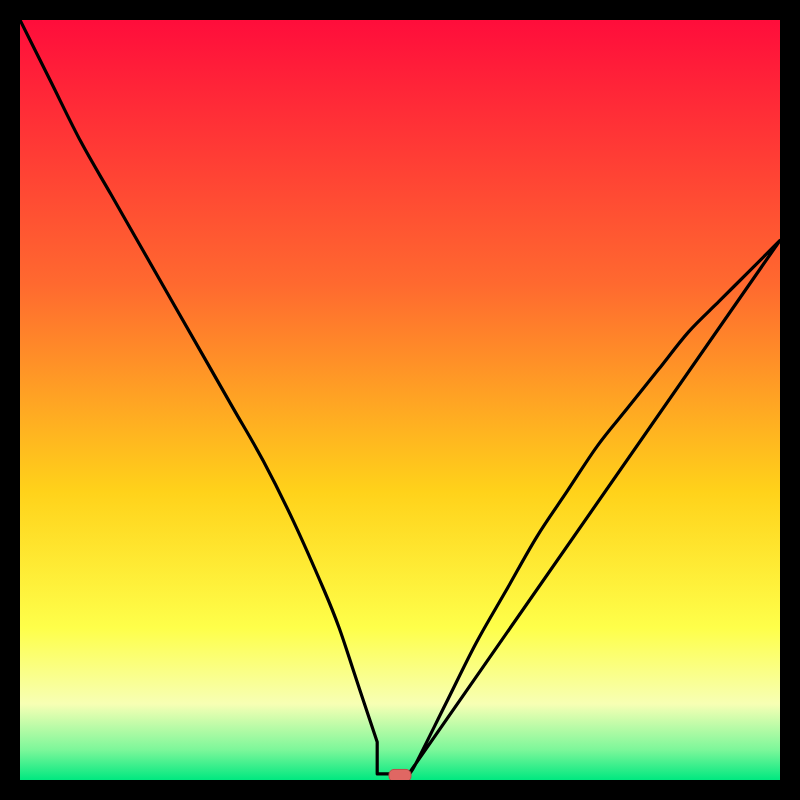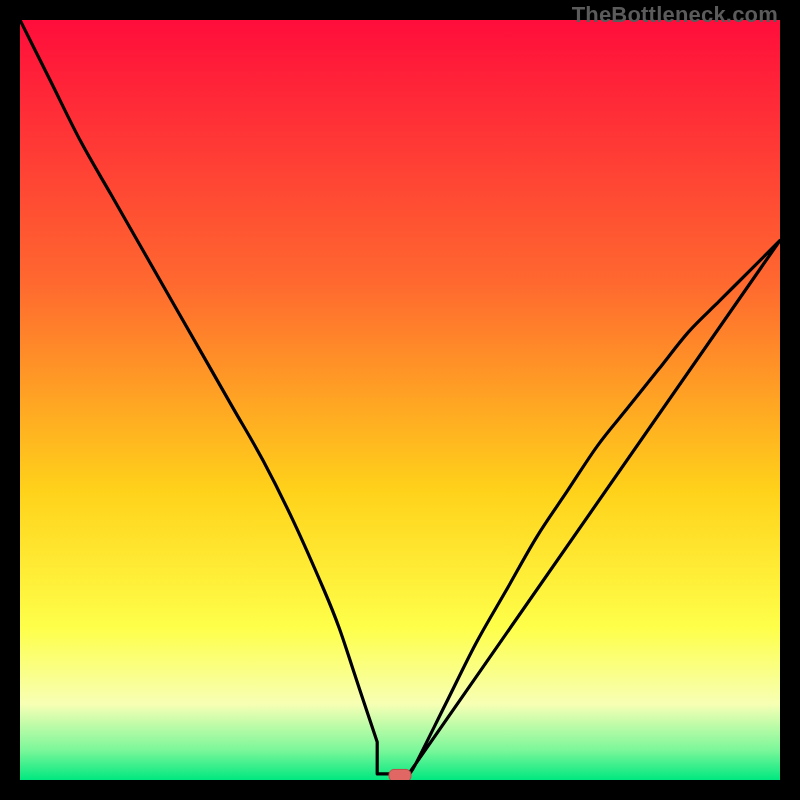--- a/index.html
+++ b/index.html
@@ -55,14 +55,13 @@
           <stop id="g5" offset="96%" stop-color="#7df79a"></stop>
           <stop id="g6" offset="100%" stop-color="#00e880"></stop>
         </linearGradient>
       </defs>
       <rect x="0" y="0" width="760" height="760" fill="url(#bg-grad)"></rect>
       <path id="curve-path" fill="none" stroke="#000000" stroke-width="3.2" stroke-linejoin="round" stroke-linecap="round" d="M 0,0 C 5.066666666666667,10.133333333333326 20.266666666666666,40.53333333333329 30.400000000000002,60.799999999999955 C 40.53333333333334,81.06666666666662 50.66666666666667,102.60000000000002 60.800000000000004,121.60000000000002 C 70.93333333333334,140.60000000000002 81.06666666666666,157.06666666666663 91.2,174.79999999999995 C 101.33333333333334,192.53333333333327 111.46666666666667,210.26666666666665 121.60000000000001,228 C 131.73333333333335,245.73333333333335 141.86666666666667,263.46666666666664 152,281.2 C 162.13333333333333,298.93333333333334 172.26666666666668,316.66666666666663 182.4,334.4 C 192.53333333333333,352.1333333333333 202.66666666666669,369.8666666666667 212.8,387.6 C 222.93333333333334,405.33333333333337 233.0666666666667,421.8 243.20000000000002,440.8 C 253.33333333333334,459.8 263.46666666666664,480.0666666666666 273.59999999999997,501.59999999999997 C 283.7333333333333,523.1333333333333 296.4,552.2666666666667 304,570 C 311.6,587.7333333333333 314.1333333333333,594.0666666666666 319.2,608 C 324.26666666666665,621.9333333333334 329.3333333333333,638.4 334.4,653.6 C 339.46666666666664,668.8000000000001 345.8,687.8000000000001 349.6,699.2 C 353.40000000000003,710.6 355.93333333333334,718.2 357.2,722 L 357.2,753.92 L 387.6,753.92 L 387.6,753.92 C 387.6,754.1733333333333 386.33333333333337,756.96 387.6,755.44 C 388.8666666666667,753.9200000000001 388.8666666666667,756.7066666666666 395.2,744.8 C 401.5333333333333,732.8933333333333 415.4666666666667,704.2666666666667 425.6,684 C 435.73333333333335,663.7333333333333 445.8666666666667,642.2 456,623.2 C 466.1333333333333,604.2 476.2666666666667,587.7333333333333 486.40000000000003,570 C 496.53333333333336,552.2666666666667 506.66666666666674,533.2666666666667 516.8000000000001,516.8 C 526.9333333333334,500.33333333333326 537.0666666666666,486.4 547.1999999999999,471.2 C 557.3333333333333,456 567.4666666666667,439.53333333333336 577.6,425.6 C 587.7333333333333,411.6666666666667 597.8666666666667,400.2666666666667 608,387.6 C 618.1333333333333,374.93333333333334 628.2666666666667,362.26666666666665 638.4,349.59999999999997 C 648.5333333333333,336.9333333333333 658.6666666666666,323 668.8,311.6 C 678.9333333333333,300.20000000000005 689.0666666666667,291.3333333333333 699.2,281.2 C 709.3333333333334,271.06666666666666 719.4666666666667,260.9333333333333 729.6,250.79999999999995 C 739.7333333333333,240.66666666666663 754.9333333333334,225.46666666666664 760,220.39999999999998 C 387.6,754.1733333333333 386.33333333333337,756.96 387.6,755.44 C 388.8666666666667,753.9200000000001 388.8666666666667,756.7066666666666 395.2,744.8 C 401.5333333333333,732.8933333333333 415.4666666666667,704.2666666666667 425.6,684 C 435.73333333333335,663.7333333333333 445.8666666666667,642.2 456,623.2 C 466.1333333333333,604.2 476.2666666666667,587.7333333333333 486.40000000000003,570 C 496.53333333333336,552.2666666666667 506.66666666666674,533.2666666666667 516.8000000000001,516.8 C 526.9333333333334,500.33333333333326 537.0666666666666,486.4 547.1999999999999,471.2 C 557.3333333333333,456 567.4666666666667,439.53333333333336 577.6,425.6 C 587.7333333333333,411.6666666666667 597.8666666666667,400.2666666666667 608,387.6 C 618.1333333333333,374.93333333333334 628.2666666666667,362.26666666666665 638.4,349.59999999999997 C 648.5333333333333,336.9333333333333 658.6666666666666,323 668.8,311.6 C 678.9333333333333,300.20000000000005 689.0666666666667,291.3333333333333 699.2,281.2 C 709.3333333333334,271.06666666666666 719.4666666666667,260.9333333333333 729.6,250.79999999999995 C 739.7333333333333,240.66666666666663 754.9333333333334,225.46666666666664 760,220.39999999999998"></path>
       <rect id="marker-rect" rx="5" ry="5" width="22" height="12" x="369" y="749.44" fill="#e06763" stroke="#c14a4a" stroke-width="1"></rect>
     </svg>
   </div>
 
-  <div class="watermark">TheBottleneck.com</div>
 </div>
 
 </body></html>

